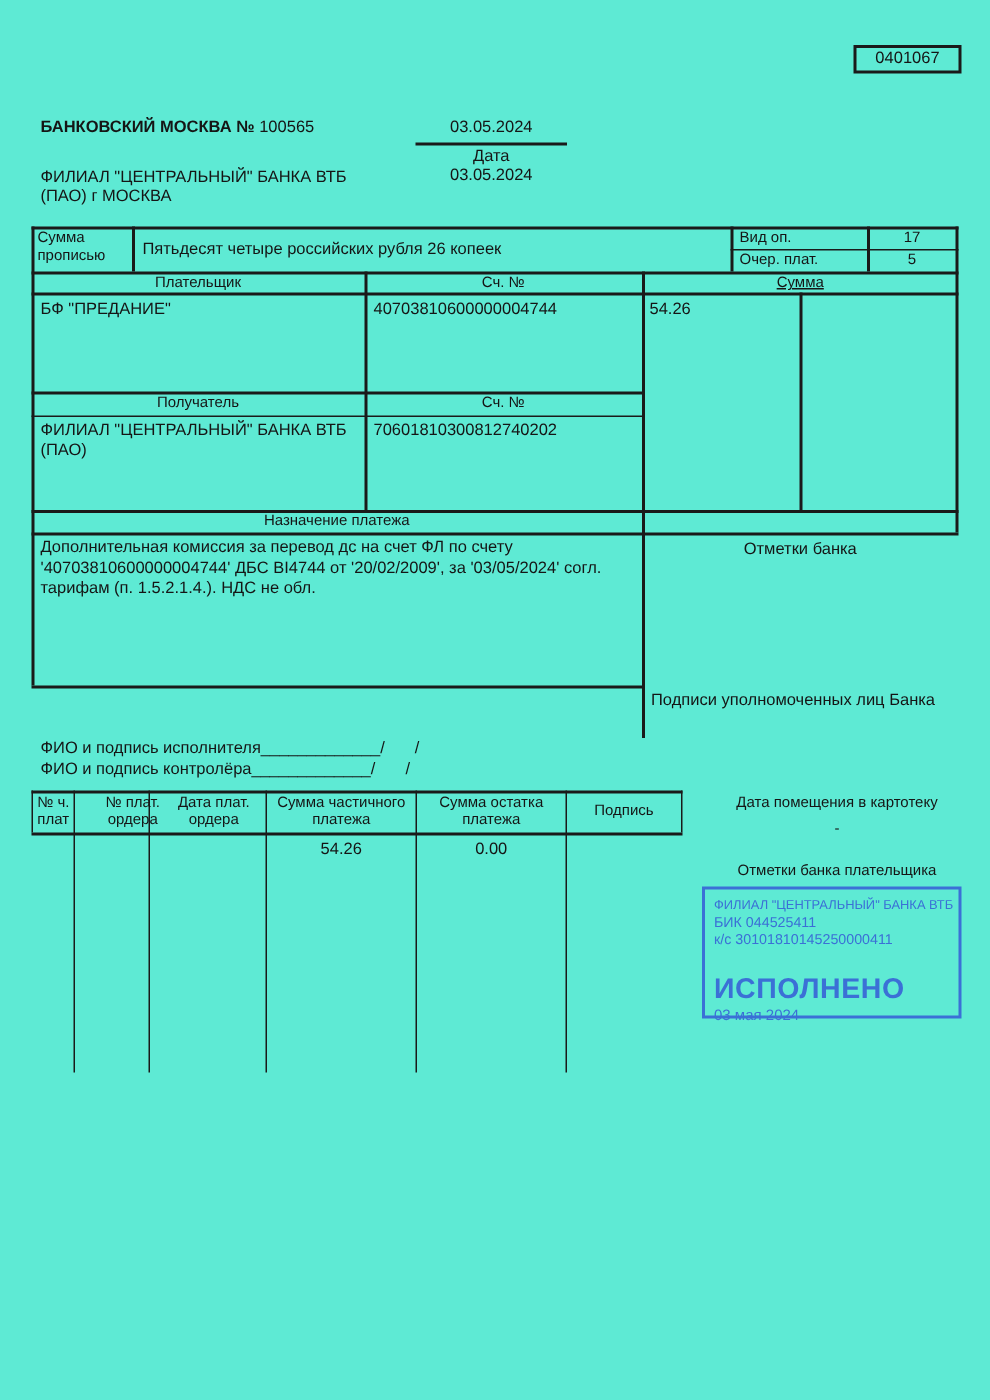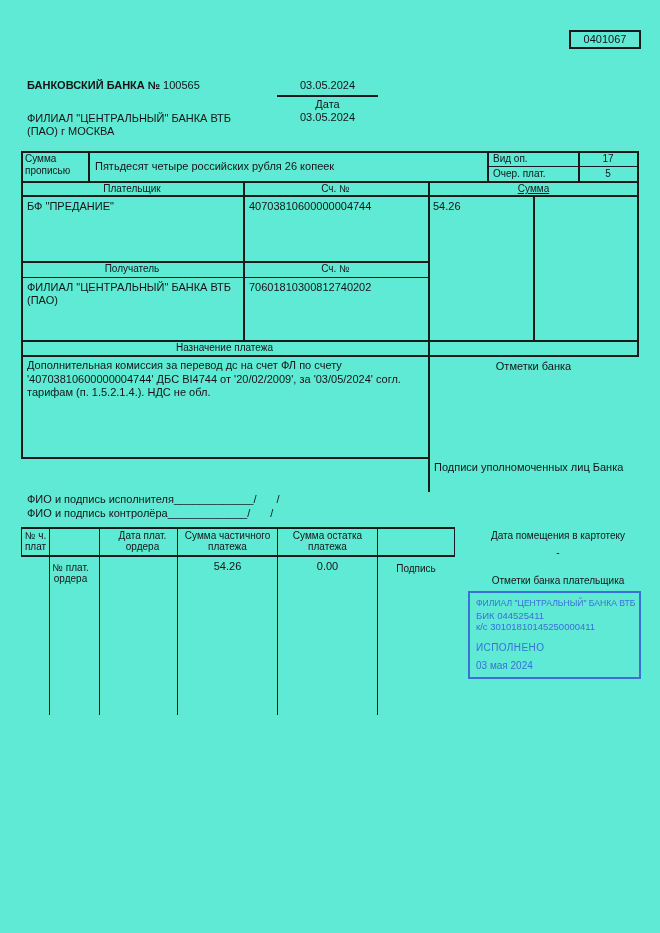--- a/index.html
+++ b/index.html
@@ -23,35 +23,35 @@
     border:2px solid #1a1a1a;text-align:center;font-size:11px;line-height:15px;
   }
   .dateblock{position:absolute;left:277px;width:101px;text-align:center;}
   .cellflex{position:absolute;display:flex;align-items:center;justify-content:center;text-align:center;}
   .stamp{
     position:absolute;left:468px;top:591px;width:157px;height:76px;
     border:2px solid #3b70d6;color:#3b70d6;padding:5px 6px 3px 6px;
     font-size:9.5px;line-height:11.5px;white-space:nowrap;
   }
   .stamp .name{font-size:8.6px;}
-  .stamp .status{font-size:10px;font-weight:normal;margin-top:9px;letter-spacing:.4px;}
+  .stamp .status{font-size:19px;font-weight:bold;margin-top:21px;letter-spacing:.4px;}
   .stamp .sdate{margin-top:7px;font-size:10px;}
   .sig-gap{margin-left:20px;}
 </style>
 </head>
 <body>
 
 <div class="page">
 
   <div class="formcode">
     <span>0401067</span>
   </div>
 
   <div class="t" style="left:27px;top:79px;">
-    <span class="b">БАНКОВСКИЙ БАНКА №</span><span> 100565</span>
+    <span class="b">БАНКОВСКИЙ МОСКВА №</span><span> 100565</span>
   </div>
 
   <div class="t dateblock" style="top:79px;">03.05.2024</div>
   <div class="hl1" style="left:277px;top:95px;width:101px;height:1.5px;"></div>
   <div class="t dateblock" style="top:98px;">Дата</div>
   <div class="t dateblock" style="top:111px;">03.05.2024</div>
 
   <div class="t" style="left:27px;top:112px;">ФИЛИАЛ "ЦЕНТРАЛЬНЫЙ" БАНКА ВТБ</div>
   <div class="t" style="left:27px;top:125px;">(ПАО) г МОСКВА</div>
 
@@ -112,25 +112,25 @@
 
   <div class="vl1" style="left:21px;top:527px;height:28px;"></div>
   <div class="vl1" style="left:454px;top:527px;height:28px;"></div>
   <div class="vl1" style="left:49px;top:527px;height:188px;"></div>
   <div class="vl1" style="left:99px;top:527px;height:188px;"></div>
   <div class="vl1" style="left:177px;top:527px;height:188px;"></div>
   <div class="vl1" style="left:277px;top:527px;height:188px;"></div>
   <div class="vl1" style="left:377px;top:527px;height:188px;"></div>
 
   <div class="cellflex tiny" style="left:22px;top:528px;width:27px;height:26px;">№ ч. плат</div>
-  <div class="cellflex tiny" style="left:46px;top:528px;width:49px;height:26px;margin-top:32px;">№ плат. ордера</div>
+  <div class="cellflex tiny" style="left:64px;top:528px;width:49px;height:26px;">№ плат. ордера</div>
   <div class="cellflex tiny" style="left:104px;top:528px;width:77px;height:26px;">Дата плат. ордера</div>
   <div class="cellflex tiny" style="left:178px;top:528px;width:99px;height:26px;">Сумма частичного платежа</div>
   <div class="cellflex tiny" style="left:278px;top:528px;width:99px;height:26px;">Сумма остатка платежа</div>
-  <div class="cellflex small" style="left:378px;top:556px;width:76px;height:26px;">Подпись</div>
+  <div class="cellflex small" style="left:378px;top:528px;width:76px;height:26px;">Подпись</div>
 
   <div class="t c" style="left:178px;top:560px;width:99px;">54.26</div>
   <div class="t c" style="left:278px;top:560px;width:99px;">0.00</div>
 
   <div class="t small c" style="left:458px;top:530px;width:200px;">Дата помещения в картотеку</div>
   <div class="t small c" style="left:458px;top:547px;width:200px;">-</div>
   <div class="t small c" style="left:458px;top:575px;width:200px;">Отметки банка плательщика</div>
 
   <div class="stamp" style="color: rgb(59, 112, 214); border-color: rgb(59, 112, 214);">
     <div class="name">ФИЛИАЛ "ЦЕНТРАЛЬНЫЙ" БАНКА ВТБ</div>

